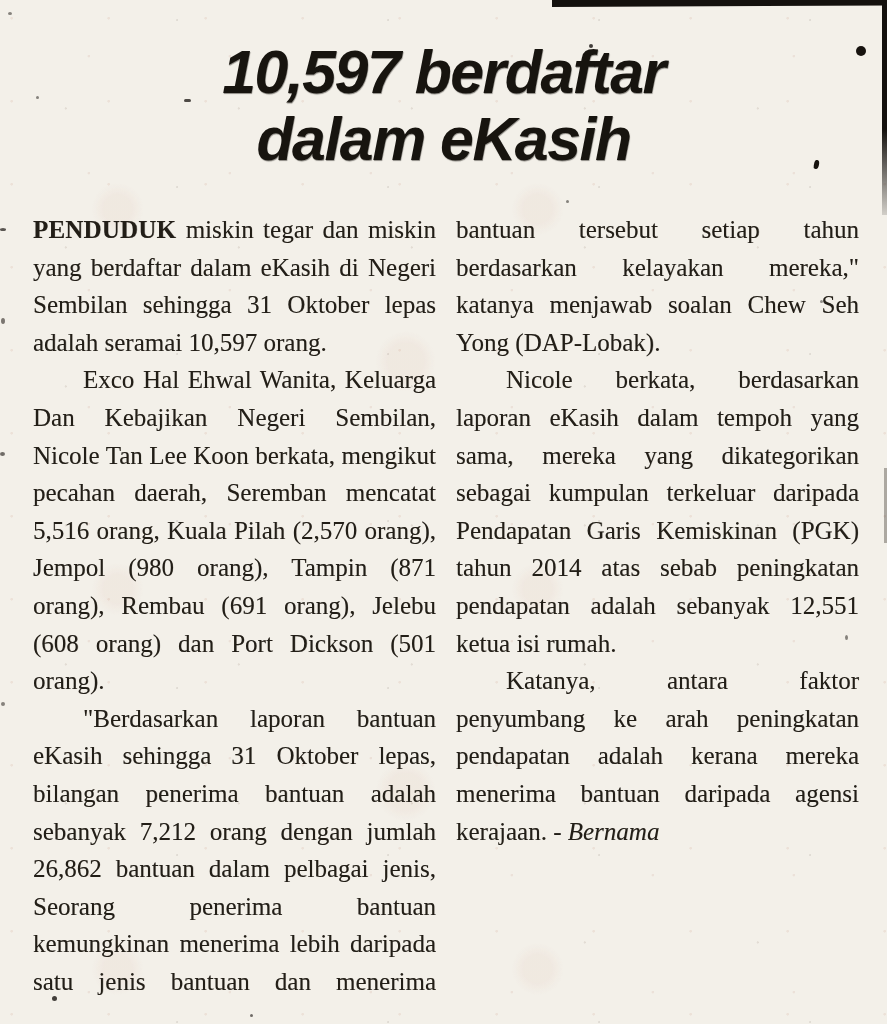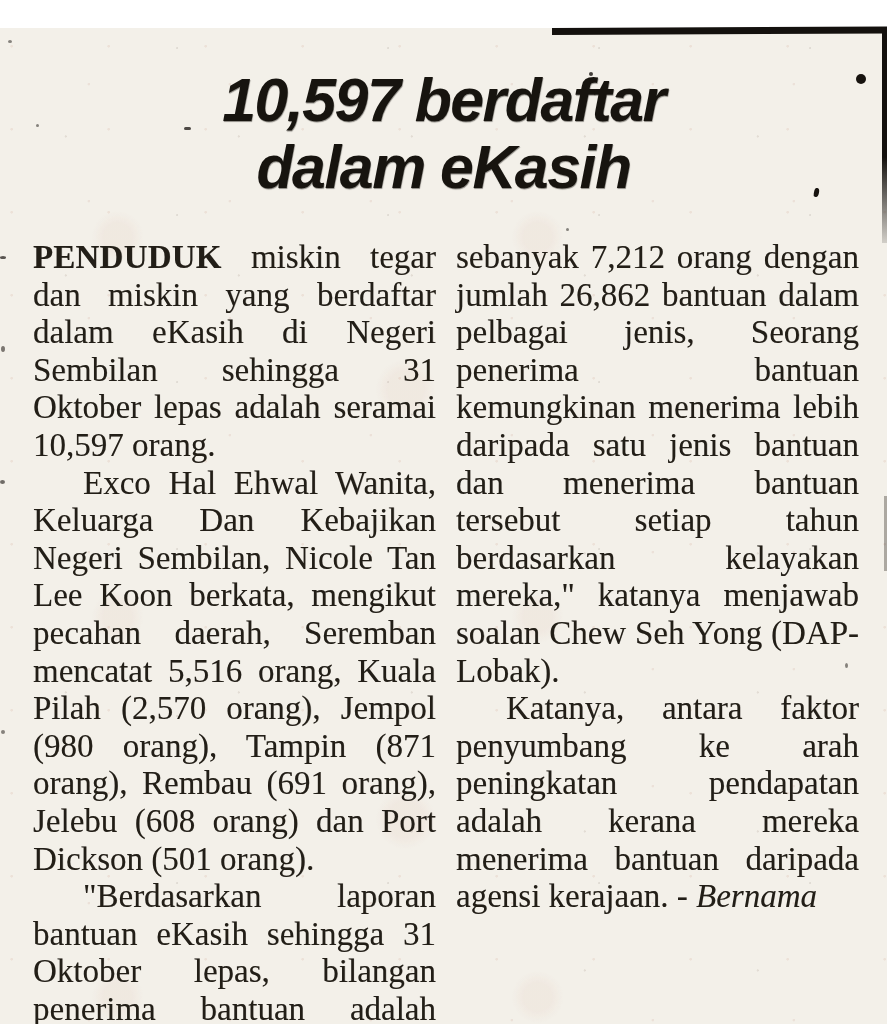--- a/index.html
+++ b/index.html
@@ -14,21 +14,20 @@
     background-color: #f3f0e9;
     
     background-image:
       radial-gradient(circle at 12% 22%, rgba(205,155,135,0.18) 0 1px, transparent 1.6px),
       radial-gradient(circle at 63% 48%, rgba(196,148,128,0.16) 0 1px, transparent 1.6px),
       radial-gradient(circle at 38% 78%, rgba(120,95,80,0.14) 0 0.8px, transparent 1.4px),
       radial-gradient(circle at 84% 12%, rgba(90,75,62,0.12) 0 0.8px, transparent 1.3px),
       radial-gradient(circle at 28% 55%, rgba(214,168,150,0.10) 0 14px, transparent 26px),
       radial-gradient(circle at 78% 84%, rgba(214,168,150,0.10) 0 18px, transparent 30px);
     background-size: 97px 83px, 141px 117px, 173px 139px, 211px 167px, 420px 380px, 520px 430px;
-    margin-top: 28px;
   }
   
   .top-edge {
     position: absolute; top: 0; left: 552px; right: 0; height: 7px;
     background: #14110e;
     transform: rotate(-0.25deg); transform-origin: left top;
   }
   .right-edge {
     position: absolute; top: 0; right: 0; width: 5px; height: 215px;
     background: linear-gradient(#14110e 60%, rgba(20,17,14,0.15));
@@ -46,21 +45,21 @@
     font-size: 62px; line-height: 67px;
     letter-spacing: -1.5px;
     color: #17140f;
     transform: scaleX(0.98);
     text-shadow: 0.5px 0.5px 0.8px rgba(23,20,15,0.45);
   }
   .article-body {
     position: absolute; left: 33px; top: 211px;
     width: 826px; height: 812px;
     column-count: 2; column-gap: 20px; column-fill: auto;
-    font-size: 33px; line-height: 37.6px;
+    font-size: 25px; line-height: 37.6px;
     text-align: justify;
     color: #221e17;
     text-shadow: 0.3px 0.3px 0.6px rgba(34,30,23,0.35);
   }
   .article-body p { margin: 0; }
   .article-body p.indented { text-indent: 50px; }
   .lead-word { font-weight: 700; letter-spacing: 0.2px; }
   .credit { font-style: italic; }
   
   .speck { position: absolute; background: #17130f; border-radius: 50%; }
@@ -88,20 +87,21 @@
   <div class="top-edge"></div>
   <div class="right-edge"></div>
   <div class="right-edge-2"></div>
 
   <h1 class="headline"><span>10,597 berdaftar</span><br><span>dalam eKasih</span></h1>
 
   <div class="article-body">
     <p><span class="lead-word">PENDUDUK</span><span> miskin tegar dan miskin yang berdaftar dalam eKasih di Negeri Sembilan sehingga 31 Oktober lepas adalah seramai 10,597 orang.</span></p>
     <p class="indented">Exco Hal Ehwal Wanita, Keluarga Dan Kebajikan Negeri Sembilan, Nicole Tan Lee Koon berkata, mengikut pecahan daerah, Seremban mencatat 5,516 orang, Kuala Pilah (2,570 orang), Jempol (980 orang), Tampin (871 orang), Rembau (691 orang), Jelebu (608 orang) dan Port Dickson (501 orang).</p>
     <p class="indented">"Berdasarkan laporan bantuan eKasih sehingga 31 Oktober lepas, bilangan penerima bantuan adalah sebanyak 7,212 orang dengan jumlah 26,862 bantuan dalam pelbagai jenis, Seorang penerima bantuan kemungkinan menerima lebih daripada satu jenis bantuan dan menerima bantuan tersebut setiap tahun berdasarkan kelayakan mereka," katanya menjawab soalan Chew Seh Yong (DAP-Lobak).</p>
+    <p class="indented">Nicole berkata, berdasarkan laporan eKasih dalam tempoh yang sama, mereka yang dikategorikan sebagai kumpulan terkeluar daripada Pendapatan Garis Kemiskinan (PGK) tahun 2014 atas sebab peningkatan pendapatan adalah sebanyak 12,551 ketua isi rumah.</p>
     <p class="indented"><span>Katanya, antara faktor penyumbang ke arah peningkatan pendapatan adalah kerana mereka menerima bantuan daripada agensi kerajaan. - </span><em class="credit">Bernama</em></p>
   </div>
 
   <div class="speck sp1"></div>
   <div class="speck sp2"></div>
   <div class="speck sp3"></div>
   <div class="speck sp4"></div>
   <div class="speck sp5"></div>
   <div class="speck sp6"></div>
   <div class="speck sp7"></div>

